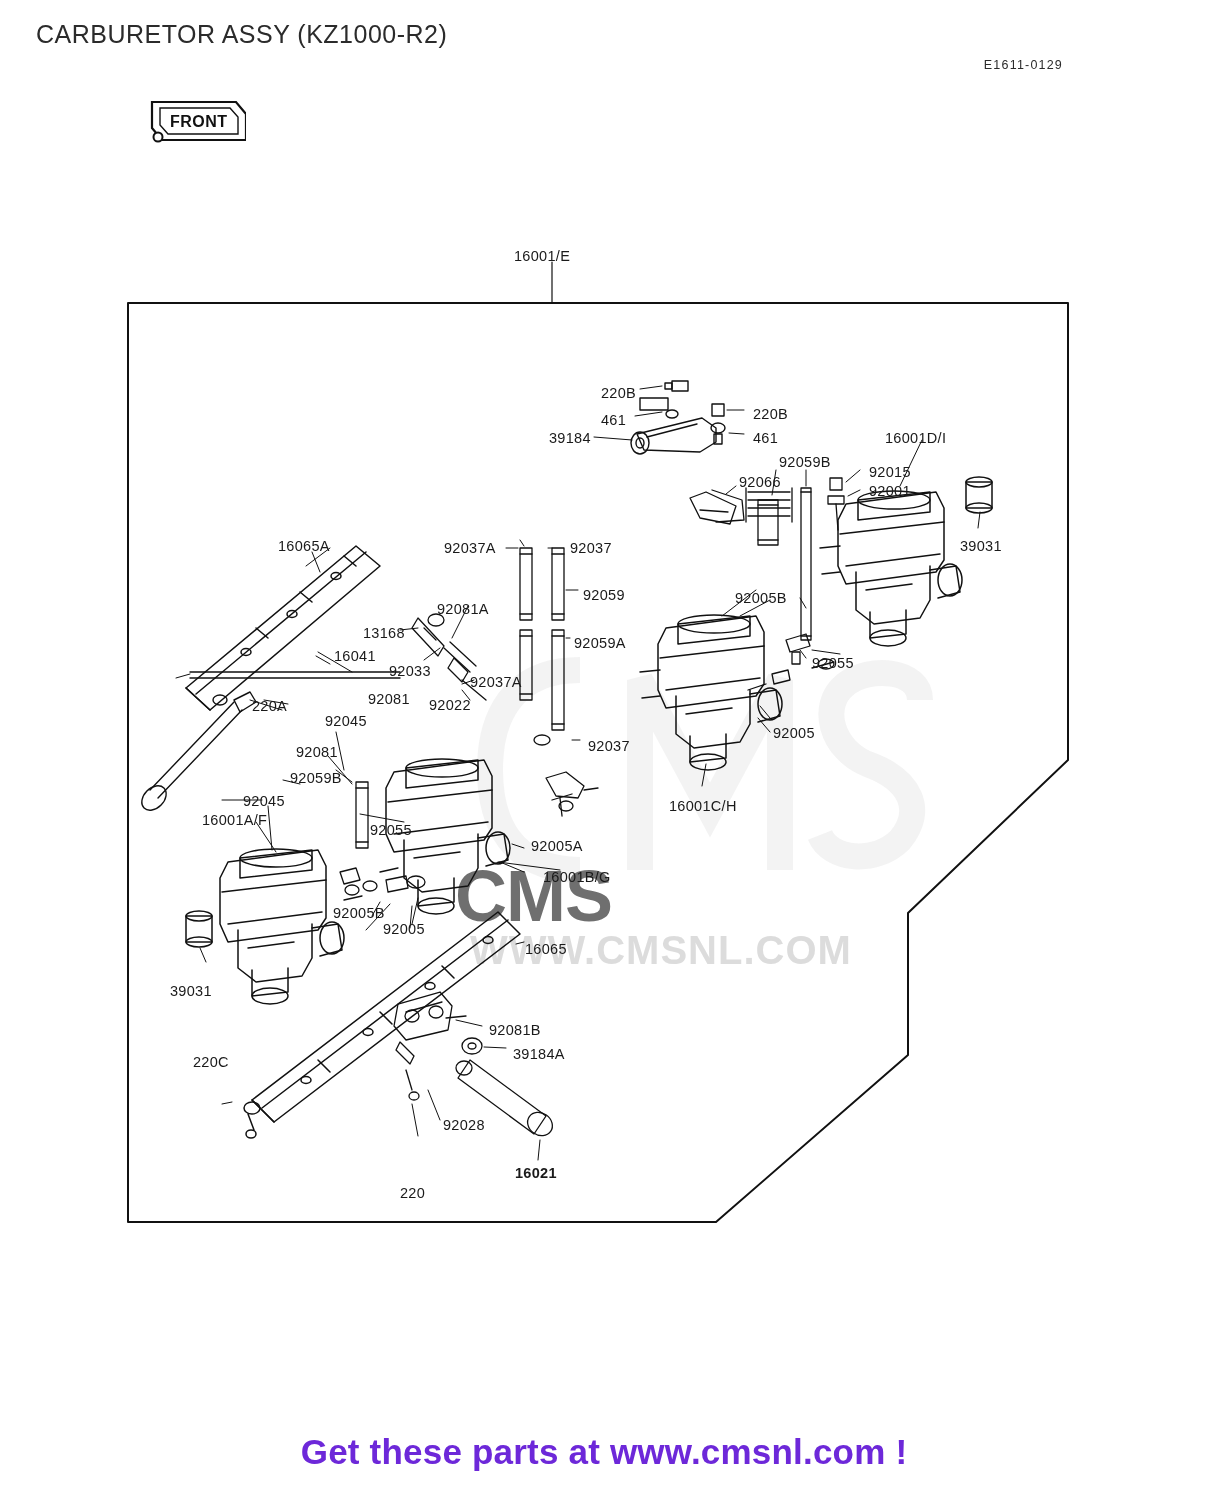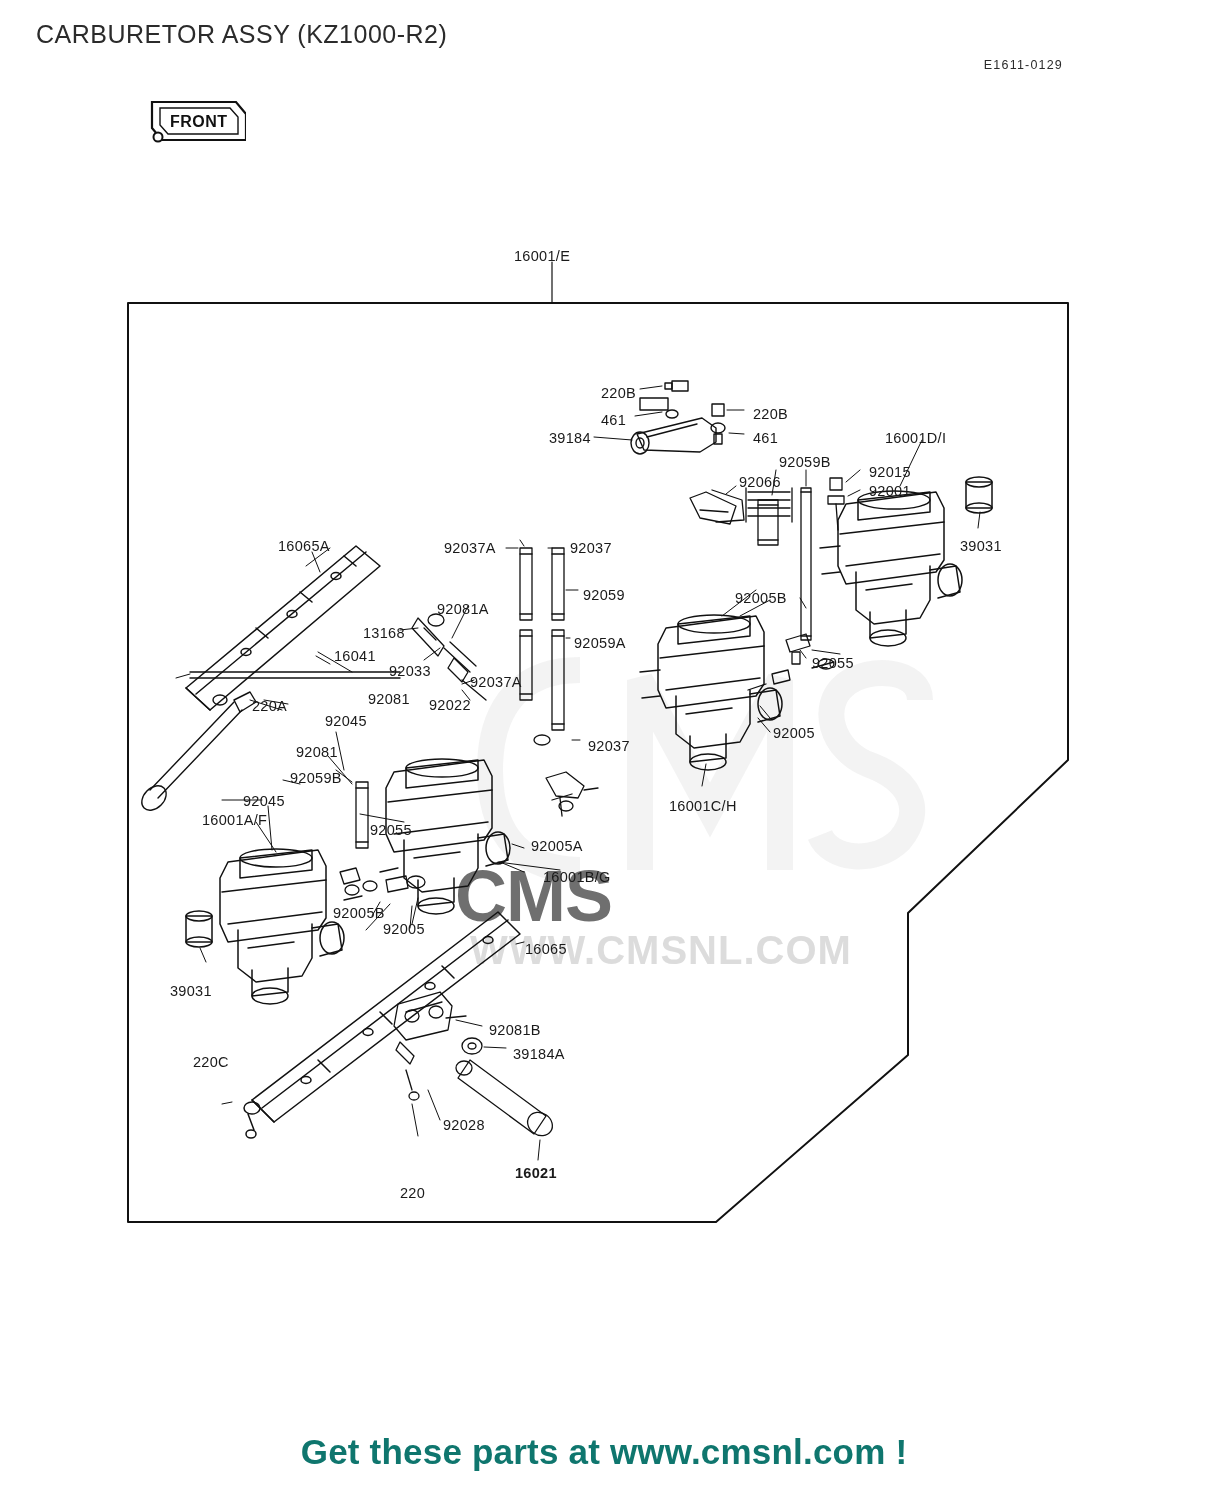--- a/index.html
+++ b/index.html
@@ -34,21 +34,21 @@
     font-family: "Liberation Sans", sans-serif;
   }
   #footer-cta {
     position: absolute;
     left: 0;
     right: 0;
     top: 1432px;
     text-align: center;
     font-size: 35px;
     font-weight: bold;
-    color: #0f766e;
+    color: #6d28d9;
     letter-spacing: 0.2px;
   }
 
   
   #front-tag {
     position: absolute;
     left: 148px;
     top: 96px;
     width: 98px;
     height: 62px;

